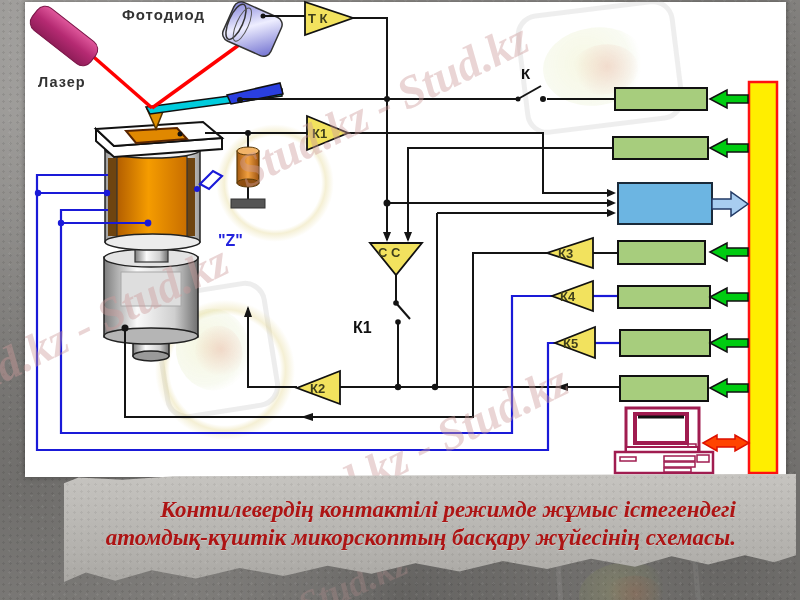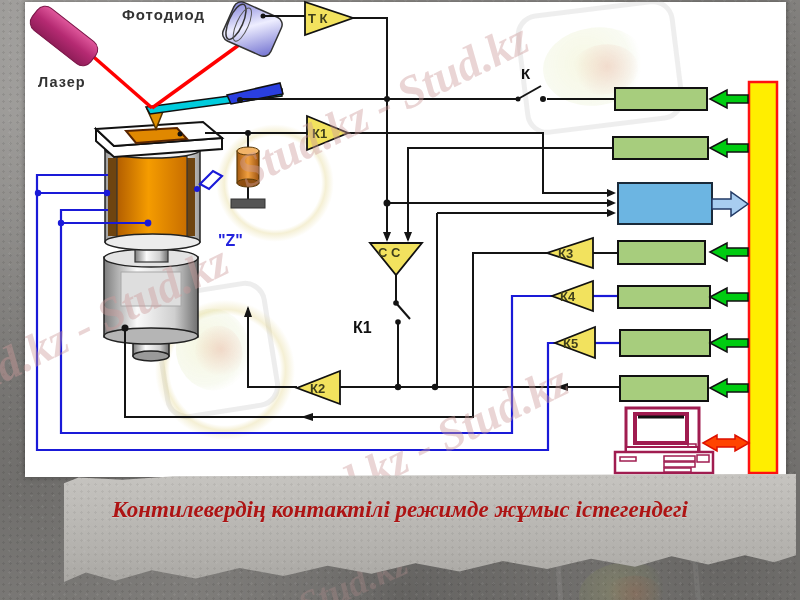--- a/index.html
+++ b/index.html
@@ -18,21 +18,21 @@
       radial-gradient(rgba(255,255,255,.12) 1px, transparent 1.4px);
     background-size:7px 7px, 11px 11px;
     background-position:0 0, 4px 6px;}
   .panel{position:absolute;left:25px;top:2px;width:761px;height:475px;background:#ffffff;
     box-shadow:0 0 6px rgba(0,0,0,.35);}
   .strip{position:absolute;left:64px;top:474px;width:732px;height:116px;
     background:linear-gradient(180deg,#c6c4c0,#b2b0ac 70%,#a7a5a1);
     filter:drop-shadow(0 5px 4px rgba(0,0,0,.45));
     clip-path:polygon(0% 8%,2% 3%,8% 5%,15% 2%,100% 0%,100% 70%,97% 76%,93% 70%,88% 78%,83% 71%,78% 80%,72% 73%,66% 82%,60% 75%,54% 84%,48% 77%,42% 86%,36% 79%,30% 88%,24% 81%,18% 90%,12% 83%,7% 92%,3% 85%,0% 93%);}
   .strip .noise{opacity:.35;}
-  .caption{position:absolute;left:64px;top:474px;width:672px;text-align:center;
+  .caption{position:absolute;left:64px;top:474px;width:672px;text-align:right;
     font-family:"Liberation Serif",serif;font-style:italic;font-weight:bold;
     font-size:23px;line-height:28px;color:#ad1414;padding-top:22px;
     text-shadow:0 1px 0 rgba(255,255,255,.25);}
   .wm{position:absolute;font-family:"Liberation Serif",serif;font-style:italic;font-weight:bold;
     color:rgba(205,155,155,.42);white-space:nowrap;transform-origin:0 50%;pointer-events:none;}
   .logo{position:absolute;border:5px solid rgba(170,170,170,.35);border-radius:22px;pointer-events:none;}
   .logo::before{content:"";position:absolute;left:12%;top:14%;width:70%;height:70%;border-radius:50%;
     background:radial-gradient(circle at 40% 45%, rgba(205,210,90,.30), rgba(160,190,60,.12) 60%, transparent 75%);}
   .logo::after{content:"";position:absolute;left:30%;top:30%;width:45%;height:45%;border-radius:50%;
     background:radial-gradient(circle at 55% 45%, rgba(205,70,40,.30), transparent 70%);}
@@ -264,14 +264,15 @@
   <div class="wm" style="left:240px;top:148px;font-size:46px;transform:rotate(-26deg);">Stud.kz - Stud.kz</div>
   <div class="wm" style="left:-60px;top:370px;font-size:46px;transform:rotate(-26deg);">Stud.kz - Stud.kz</div>
   <div class="wm" style="left:280px;top:490px;font-size:46px;transform:rotate(-26deg);">Stud.kz - Stud.kz</div>
   <div class="wm" style="left:300px;top:585px;font-size:38px;transform:rotate(-24deg);opacity:.55;">Stud.kz</div>
 
   <div class="strip">
       <div class="noise"></div>
     </div>
   <div class="caption">
     <span class="cap-line">Контилевердің контактілі режимде жұмыс істегендегі</span>
+    <span class="cap-line">атомдық-күштік микорскоптың басқару жүйесінің схемасы.</span>
   </div>
 </div>
 
 </body></html>

